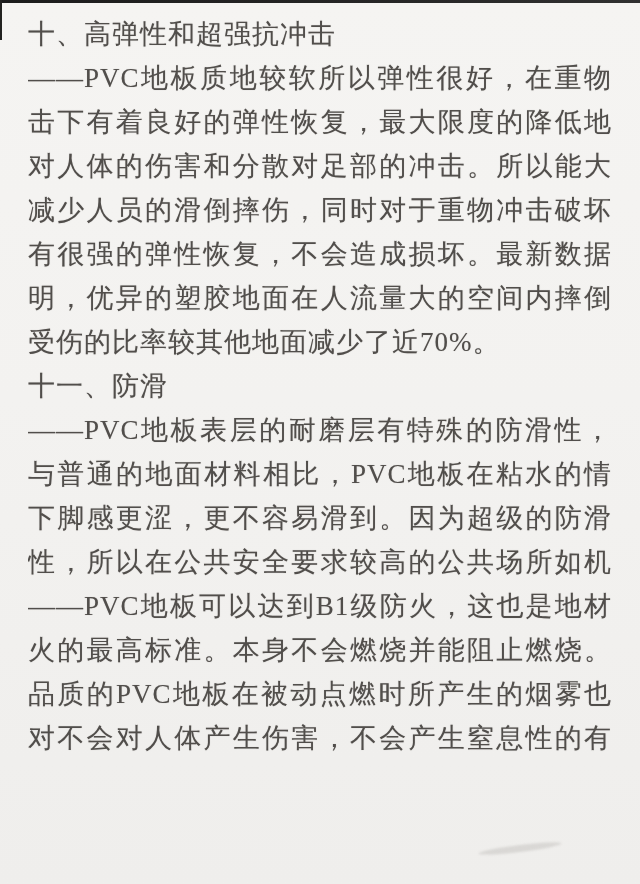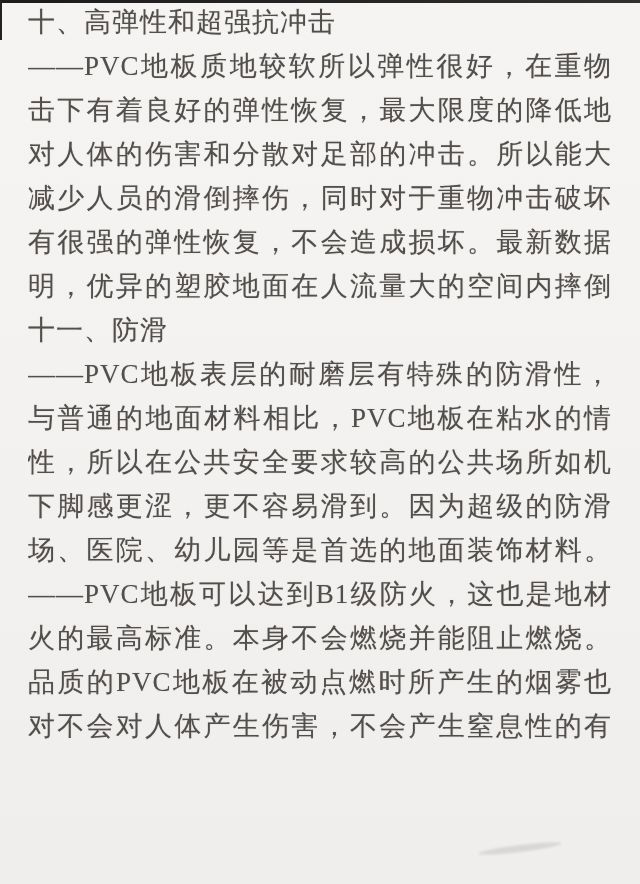--- a/index.html
+++ b/index.html
@@ -29,21 +29,21 @@
   }
   .edge-left {
     position: absolute;
     left: 0; top: 0;
     width: 2px; height: 40px;
     background: #222220;
   }
   .doc {
     position: absolute;
     left: 28px;
-    top: 0;
+    top: 12px;
     width: 584px;
   }
   .line {
     font-size: 27px;
     line-height: 44px;
     height: 44px;
     overflow: hidden;
     letter-spacing: 1px;
     text-align: justify;
     text-align-last: left;
@@ -77,27 +77,27 @@
 
   <div class="doc">
 
     <div class="line heading">十、高弹性和超强抗冲击</div>
     <div class="line fill">——PVC地板质地较软所以弹性很好，在重物的冲</div>
     <div class="line fill">击下有着良好的弹性恢复，最大限度的降低地面</div>
     <div class="line fill">对人体的伤害和分散对足部的冲击。所以能大大</div>
     <div class="line fill">减少人员的滑倒摔伤，同时对于重物冲击破坏也</div>
     <div class="line fill">有很强的弹性恢复，不会造成损坏。最新数据表</div>
     <div class="line fill">明，优异的塑胶地面在人流量大的空间内摔倒及</div>
+    <div class="line">受伤的比率较其他地面减少了近70%。</div>
 
     <div class="line heading">十一、防滑</div>
     <div class="line fill">——PVC地板表层的耐磨层有特殊的防滑性，而且</div>
     <div class="line fill">与普通的地面材料相比，PVC地板在粘水的情况</div>
+    <div class="line fill">下脚感更涩，更不容易滑到。因为超级的防滑</div>
     <div class="line fill">性，所以在公共安全要求较高的公共场所如机</div>
-    <div class="line fill">下脚感更涩，更不容易滑到。因为超级的防滑</div>
-    <div class="line fill">场、医院、幼儿园等是首选的地面装饰材料。</div>
 
     <div class="line fill">——PVC地板可以达到B1级防火，这也是地材防</div>
     <div class="line fill">火的最高标准。本身不会燃烧并能阻止燃烧。高</div>
     <div class="line fill">品质的PVC地板在被动点燃时所产生的烟雾也绝</div>
     <div class="line fill">对不会对人体产生伤害，不会产生窒息性的有毒</div>
   </div>
 
   <div class="smudge"></div>
 </div>
 

